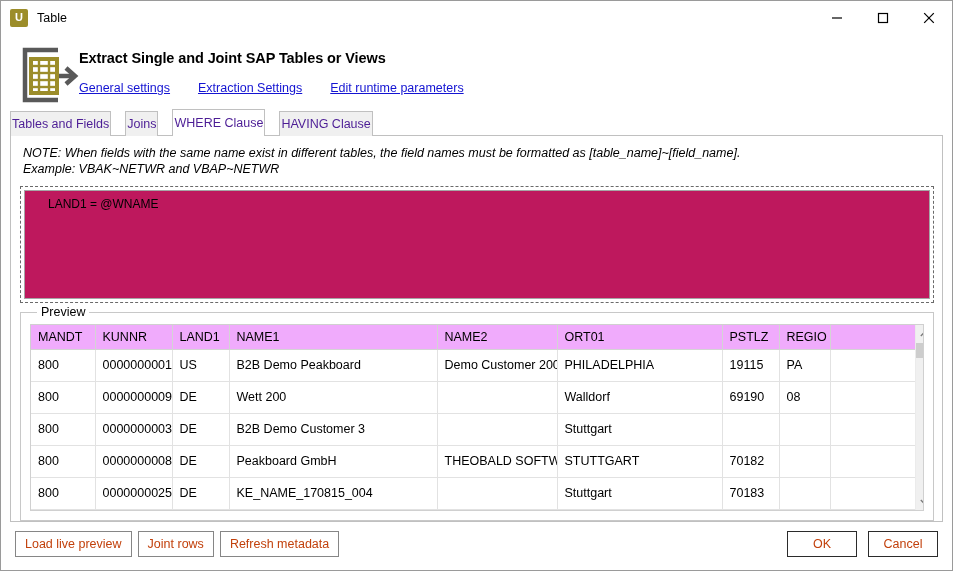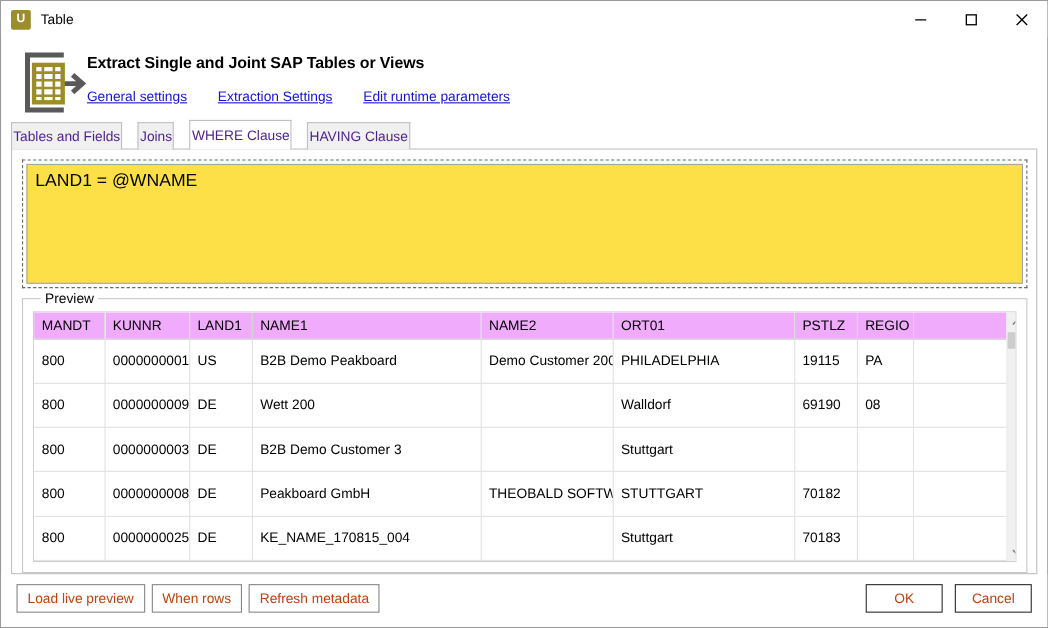--- a/index.html
+++ b/index.html
@@ -122,24 +122,24 @@
   }
   #focus-box {
     margin: 9px 8px 0 9px;
     border: 1px dashed #6a6a6a;
     padding: 3px;
     height: 117px;
   }
   #where-textarea {
     width: 100%; height: 100%;
     border: 1px solid #a6a6a6;
-    background: #fde047;
-    padding: 6px 7px;
+    background: #be185d;
+    padding: 6px 23px;
     font-family: "Liberation Sans", sans-serif;
-    font-size: 16px;
+    font-size: 12px;
     color: #000;
     resize: none;
     outline: none;
     overflow: auto;
   }
 
   
   #preview-group {
     margin: 9px 8px 0 9px;
     border: 1px solid #c8c8c8;
@@ -309,20 +309,24 @@
 
   <div id="tabstrip">
     <div class="tab">Tables and Fields</div>
     <div class="tab">Joins</div>
     <div class="tab active">WHERE Clause</div>
     <div class="tab">HAVING Clause</div>
   </div>
 
   <div id="tabpanel">
 
+    <div id="note">
+      <div>NOTE: When fields with the same name exist in different tables, the field names must be formatted as [table_name]~[field_name].</div>
+      <div>Example: VBAK~NETWR and VBAP~NETWR</div>
+    </div>
 
     <div id="focus-box">
       <textarea id="where-textarea" spellcheck="false" placeholder="" style="">LAND1 = @WNAME</textarea>
     </div>
 
     <div id="preview-group">
       <div id="preview-legend">Preview</div>
 
       <div id="grid-wrap">
         <table class="grid">
@@ -411,21 +415,21 @@
               <path d="M0.8 1 L4.5 4.8 L8.2 1" fill="none" stroke="#7a7a7a" stroke-width="1.3"></path>
             </svg>
           </div>
         </div>
       </div>
     </div>
   </div>
 
   <div id="footer">
     <div class="btn">Load live preview</div>
-    <div class="btn">When rows</div>
+    <div class="btn">Joint rows</div>
     <div class="btn">Refresh metadata</div>
     <div id="footer-right">
       <div class="btn wide dark">OK</div>
       <div class="btn wide dark">Cancel</div>
     </div>
   </div>
 
 </div>
 
 </body></html>

